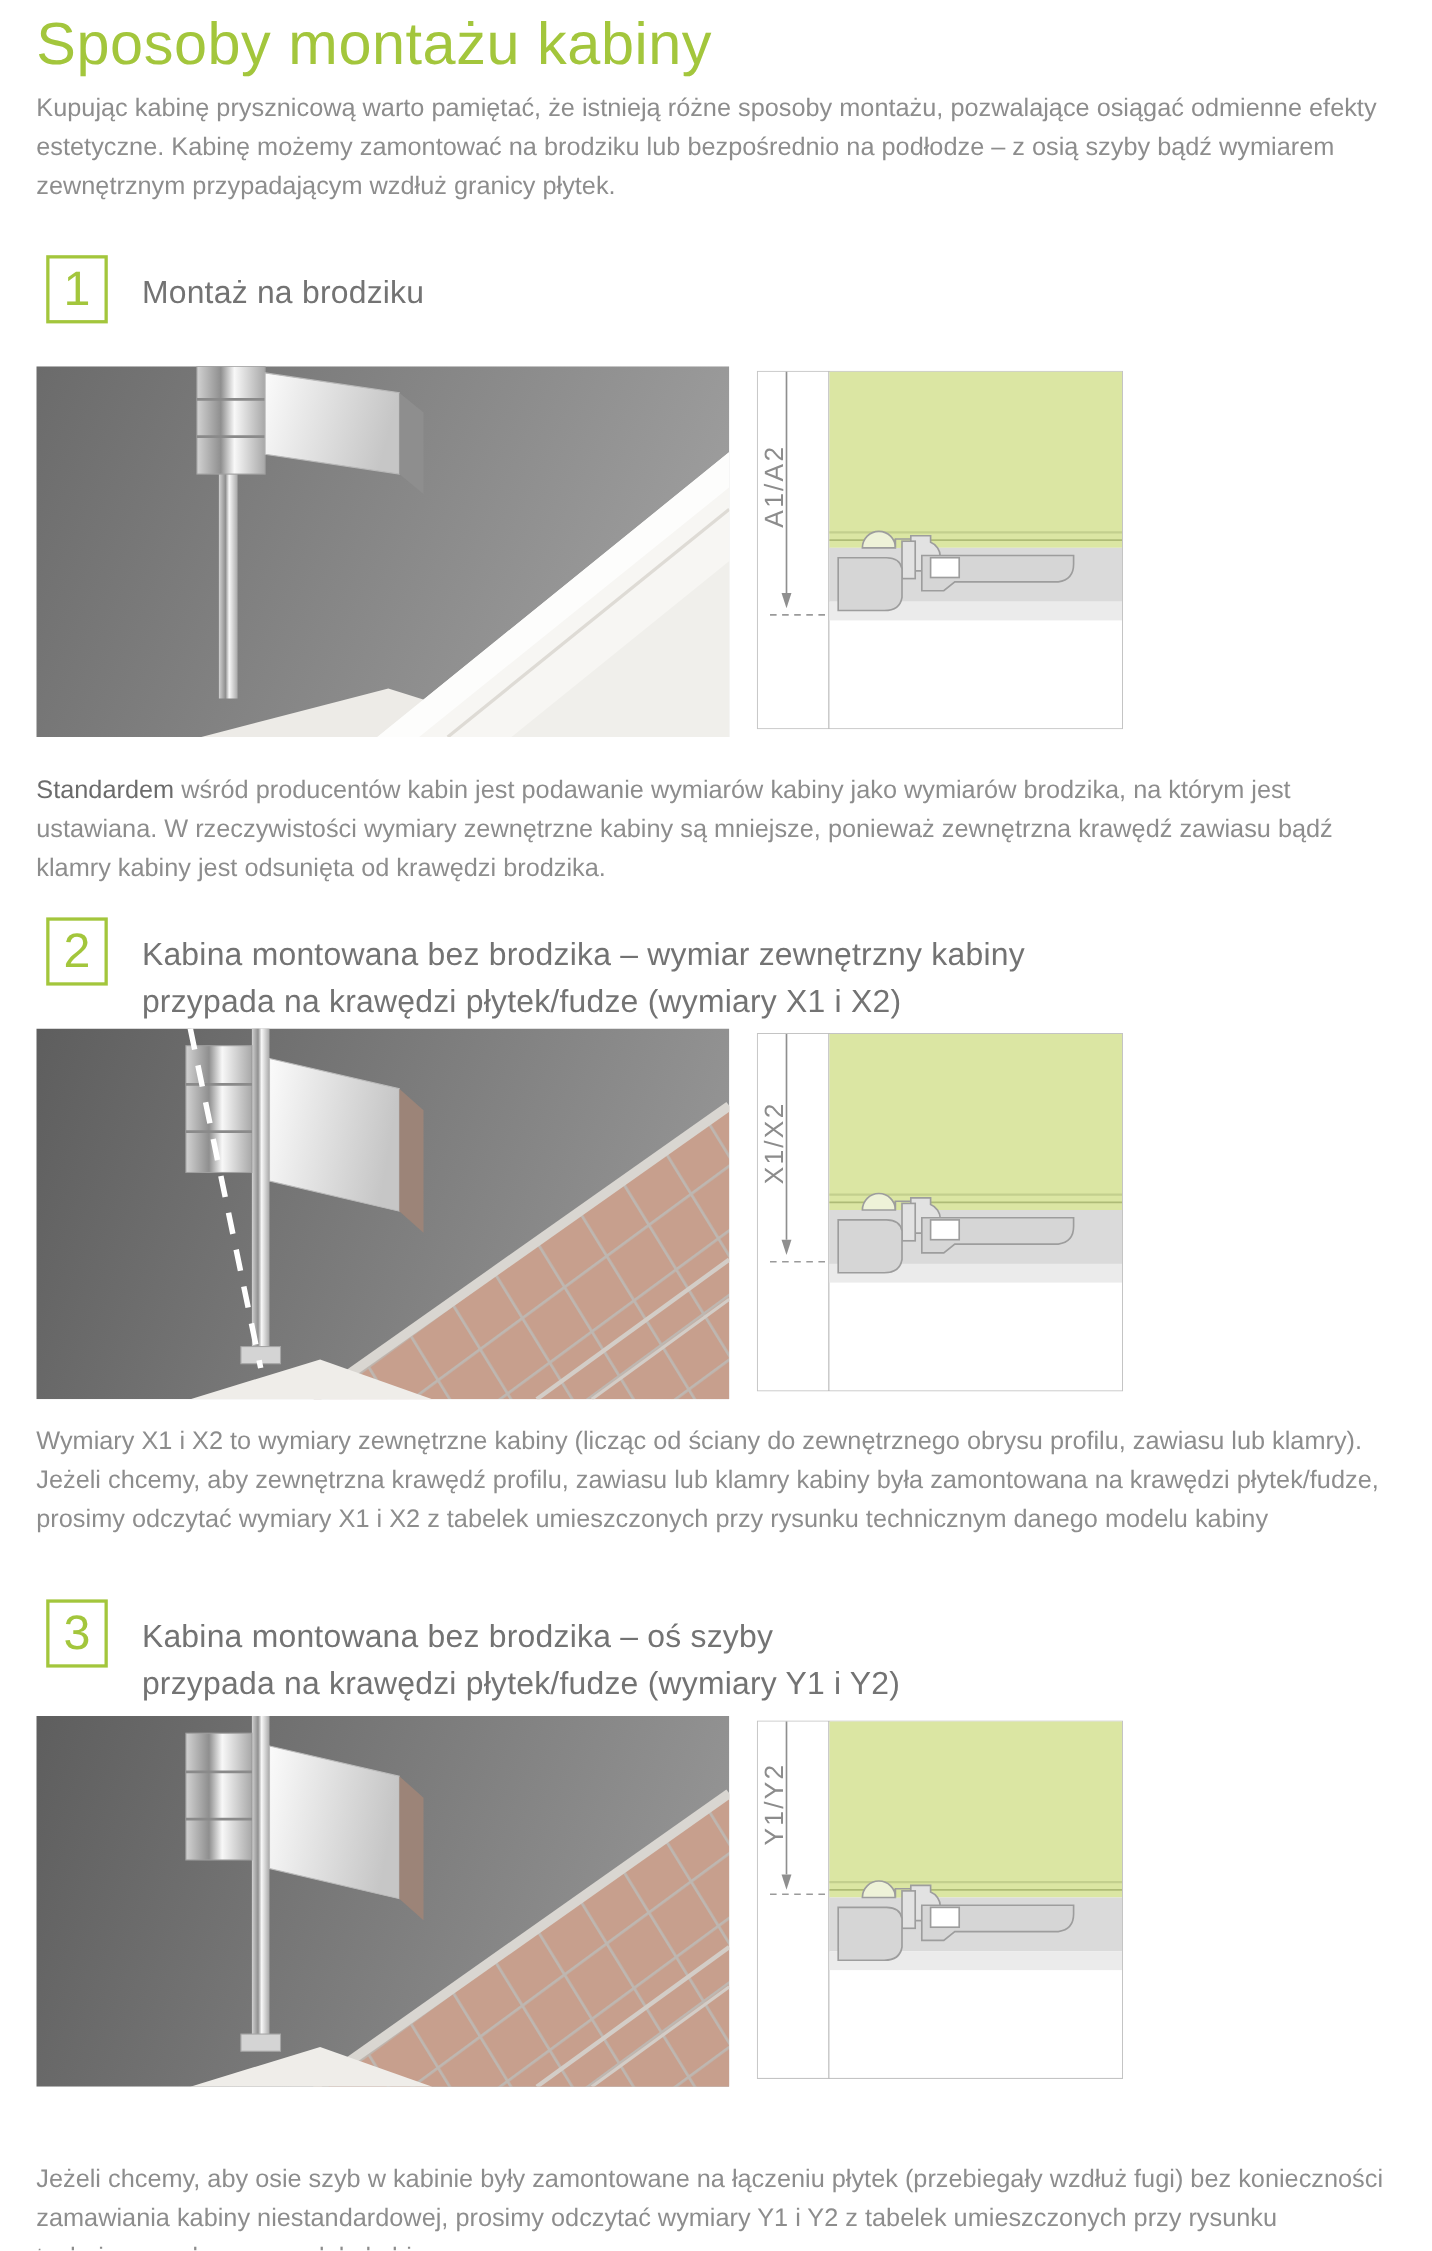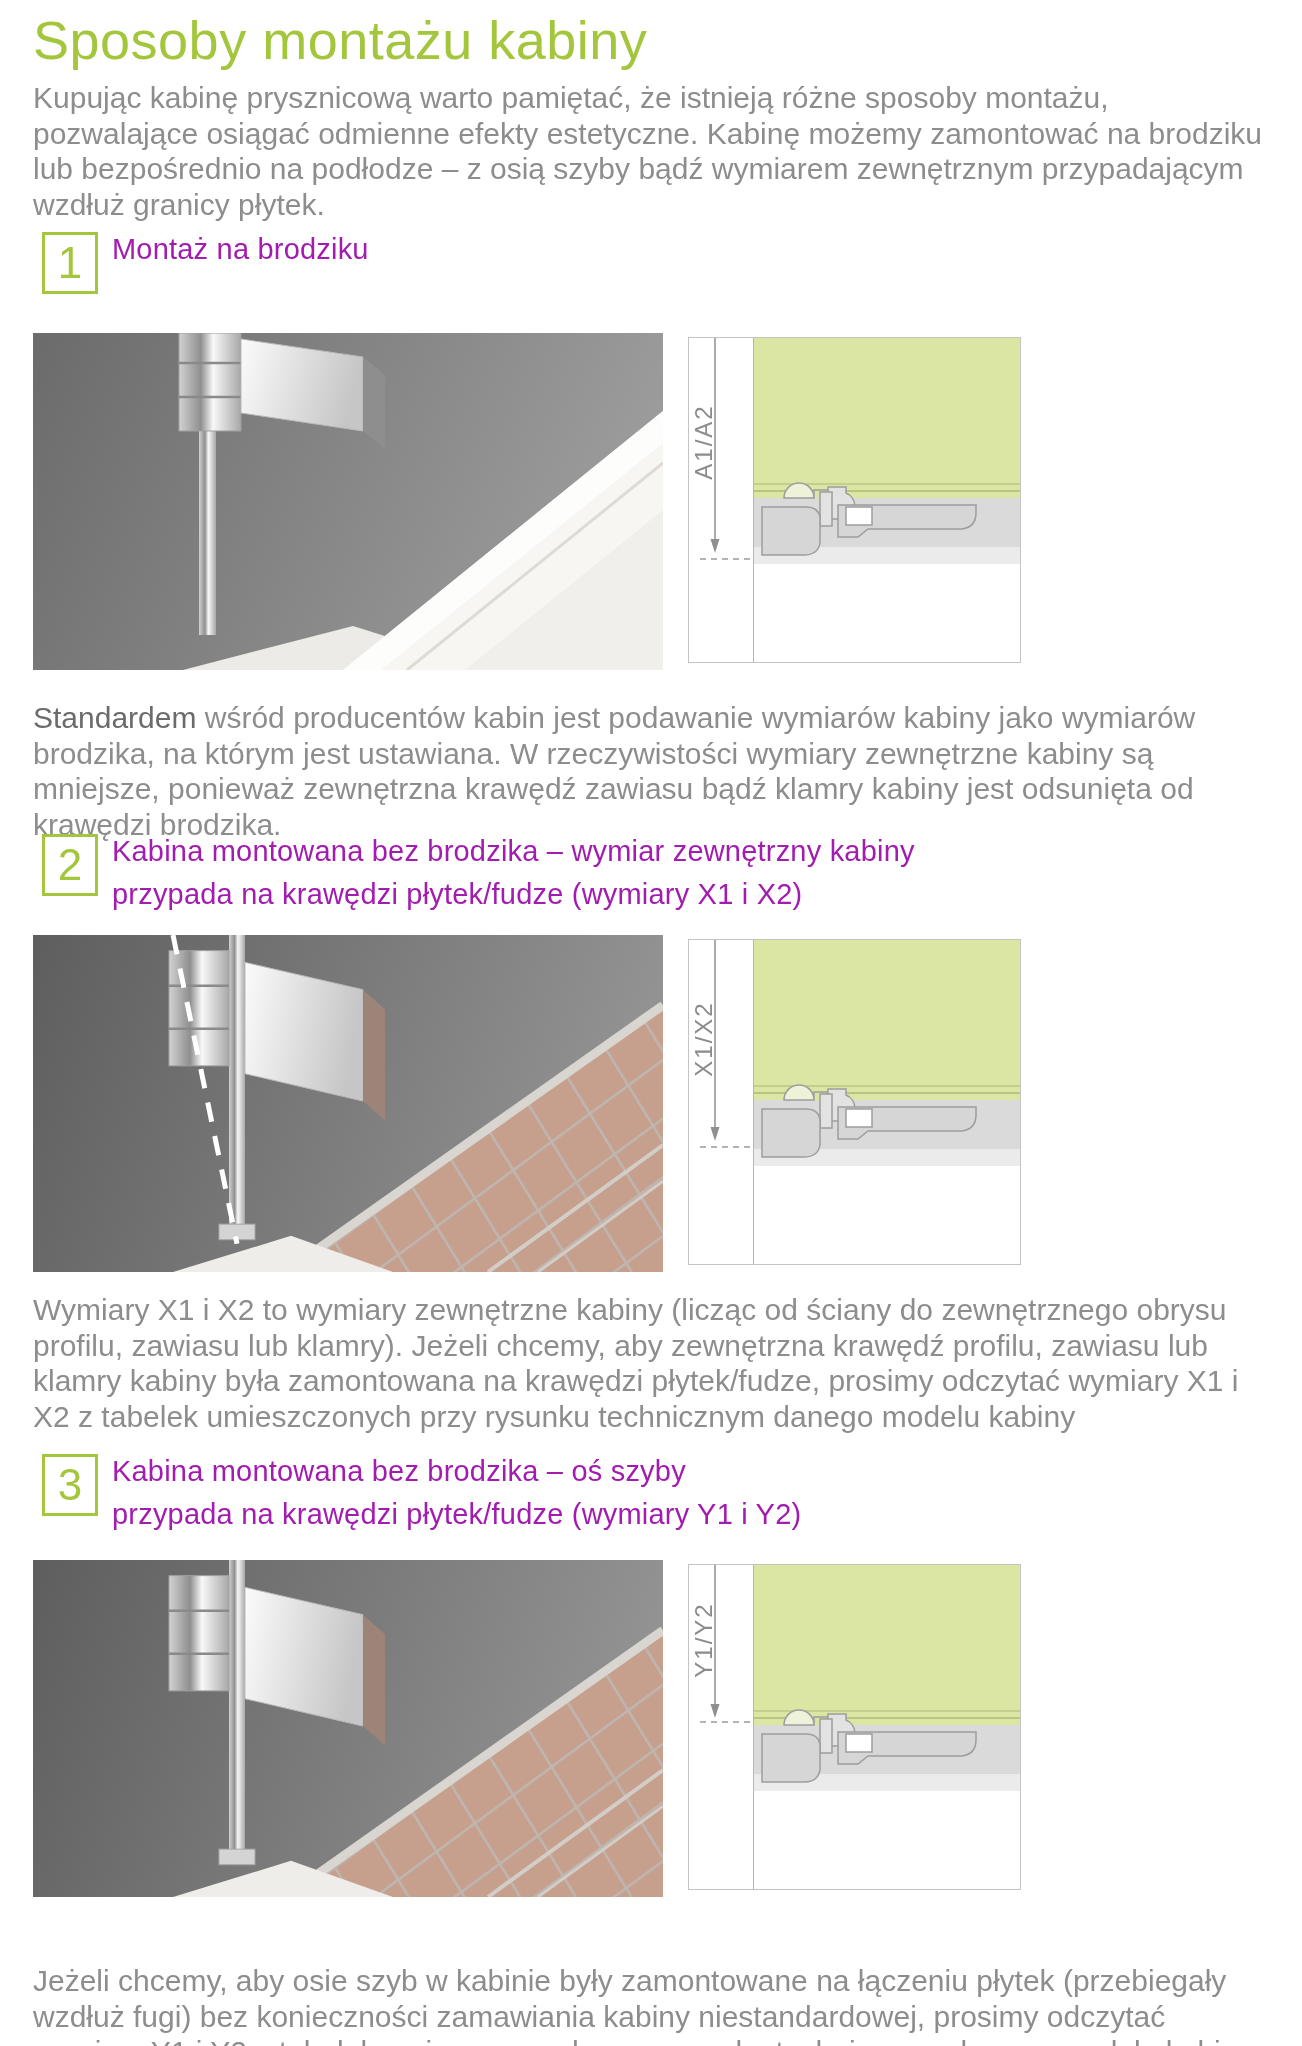--- a/index.html
+++ b/index.html
@@ -5,31 +5,31 @@
   html,body{margin:0;padding:0;background:#ffffff;}
   .page{
     position:relative;width:1302px;height:2046px;background:#ffffff;
     font-family:"Liberation Sans",sans-serif;overflow:hidden;
   }
   .abs{position:absolute;}
   h1.title{
     margin:0;font-size:54px;font-weight:300;color:#a3c63c;letter-spacing:.5px;line-height:60px;
   }
   p.body-text{
-    margin:0;font-size:30px;line-height:35.5px;color:#8d8d8d;font-weight:400;
+    margin:0;font-size:23px;line-height:35.5px;color:#8d8d8d;font-weight:400;
   }
   p.body-text b{color:#6b6b6b;font-weight:400;}
   .sec-head{display:flex;gap:14px;align-items:flex-start;}
   .num-box{
     flex:none;width:50px;height:56px;border:3px solid #a3c63c;color:#a3c63c;
     display:flex;align-items:center;justify-content:center;
     font-size:44px;font-weight:400;margin-top:4px;
   }
   h2.sec-title{
-    margin:0;font-size:29px;font-weight:400;color:#a21caf;line-height:43px;letter-spacing:.2px;
+    margin:17px;font-size:29px;font-weight:400;color:#737373;line-height:43px;letter-spacing:.2px;
   }
   .fig-row{width:1240px;height:340px;}
   .photo{position:absolute;top:0;left:0;width:630px;height:337px;}
   .photo svg{display:block;width:100%;height:100%;}
   .diagram{position:absolute;top:4px;left:655px;width:333px;height:326px;}
   .diagram svg{display:block;width:100%;height:100%;}
   .dim-label{
     font-family:"Liberation Sans",sans-serif;font-size:24px;fill:#8c8c8c;letter-spacing:2px;
   }
 </style>

